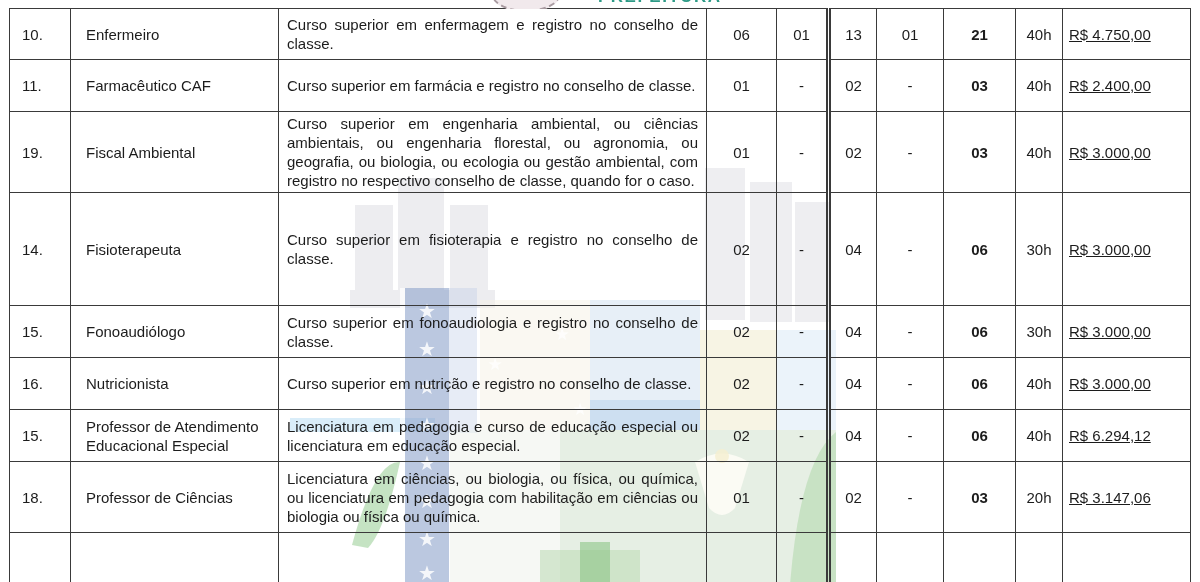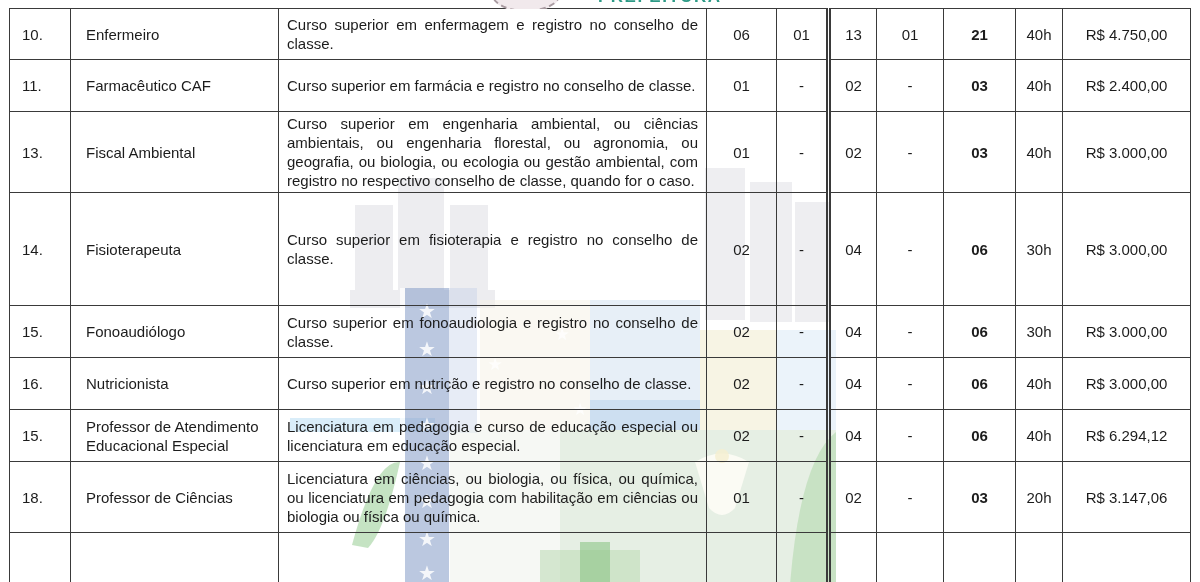--- a/index.html
+++ b/index.html
@@ -38,21 +38,21 @@
     overflow:hidden;
     background:transparent;
   }
   td.c-num{text-align:left;padding-left:12px;}
   td.c-cargo{text-align:left;padding-left:15px;padding-right:6px;}
   td.c-req{text-align:justify;padding-left:8px;padding-right:8px;}
   td.c-mid{text-align:center;}
   td.c-dbl{border-left:5px double #3a3a3a;}
   td.c-total{text-align:center;font-weight:bold;}
   td.c-ch{text-align:center;}
-  td.c-sal{text-align:center;}
+  td.c-sal{text-align:left;text-decoration:underline;}
   tr:nth-child(1){height:51px;}
   tr:nth-child(2){height:52px;}
   tr:nth-child(3){height:52px;}
   tr:nth-child(4){height:113px;}
   tr:nth-child(5){height:52px;}
   tr:nth-child(6){height:52px;}
   tr:nth-child(7){height:52px;}
   tr:nth-child(8){height:71px;}
   tr:nth-child(9){height:69px;}
   tr:nth-child(10){height:42px;}
@@ -152,21 +152,21 @@
     <td class="c-req">Curso superior em farmácia e registro no conselho de classe.</td>
     <td class="c-mid">01</td>
     <td class="c-mid">-</td>
     <td class="c-mid c-dbl">02</td>
     <td class="c-mid">-</td>
     <td class="c-total">03</td>
     <td class="c-ch">40h</td>
     <td class="c-sal">R$ 2.400,00</td>
   </tr>
         <tr>
-    <td class="c-num">13.</td>
+    <td class="c-num">19.</td>
     <td class="c-cargo">Fiscal Ambiental</td>
     <td class="c-req">Curso superior em engenharia ambiental, ou ciências ambientais, ou engenharia florestal, ou agronomia, ou geografia, ou biologia, ou ecologia ou gestão ambiental, com registro no respectivo conselho de classe, quando for o caso.</td>
     <td class="c-mid">01</td>
     <td class="c-mid">-</td>
     <td class="c-mid c-dbl">02</td>
     <td class="c-mid">-</td>
     <td class="c-total">03</td>
     <td class="c-ch">40h</td>
     <td class="c-sal">R$ 3.000,00</td>
   </tr>

